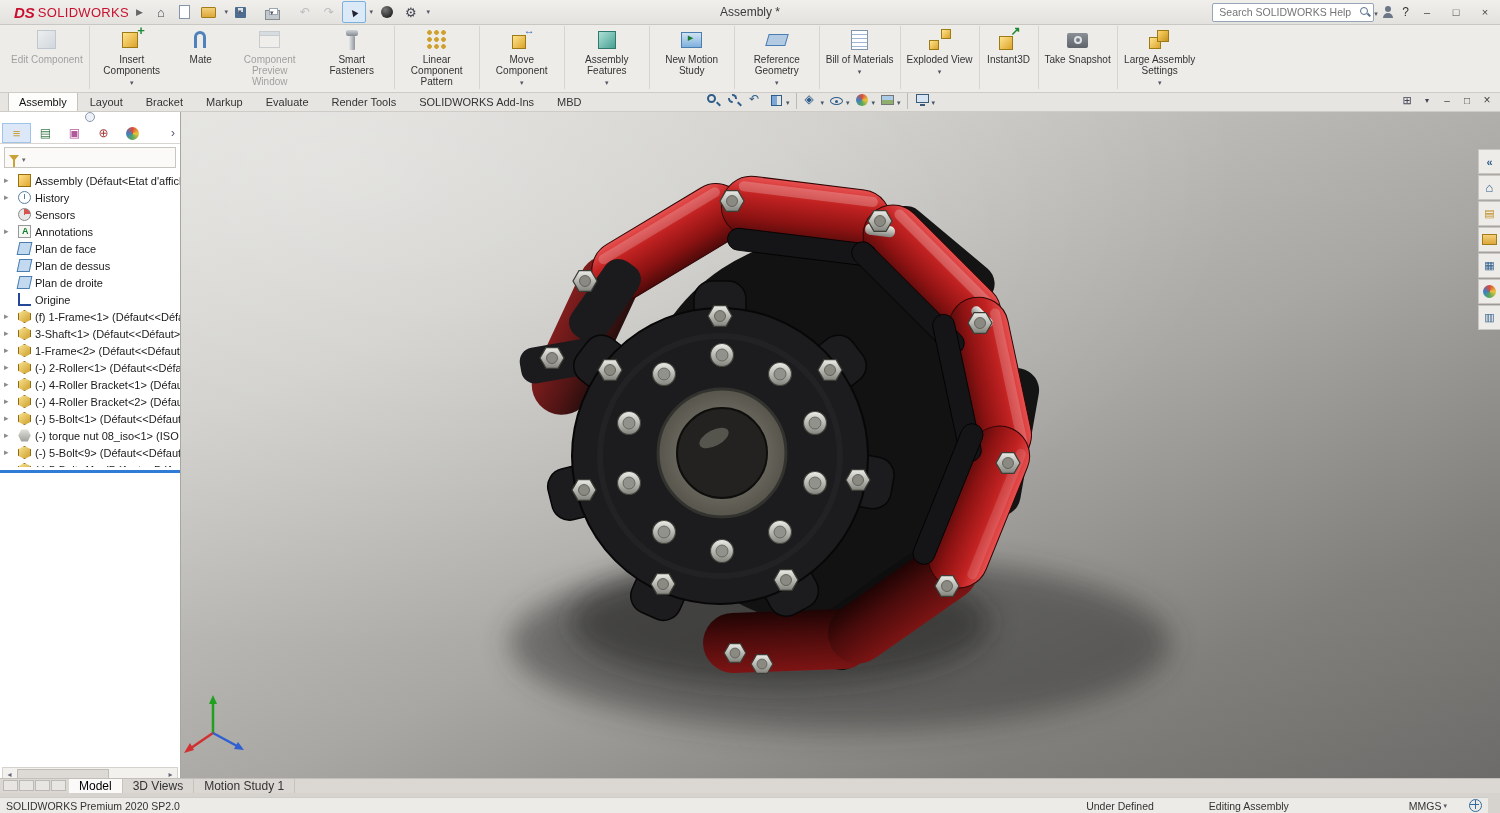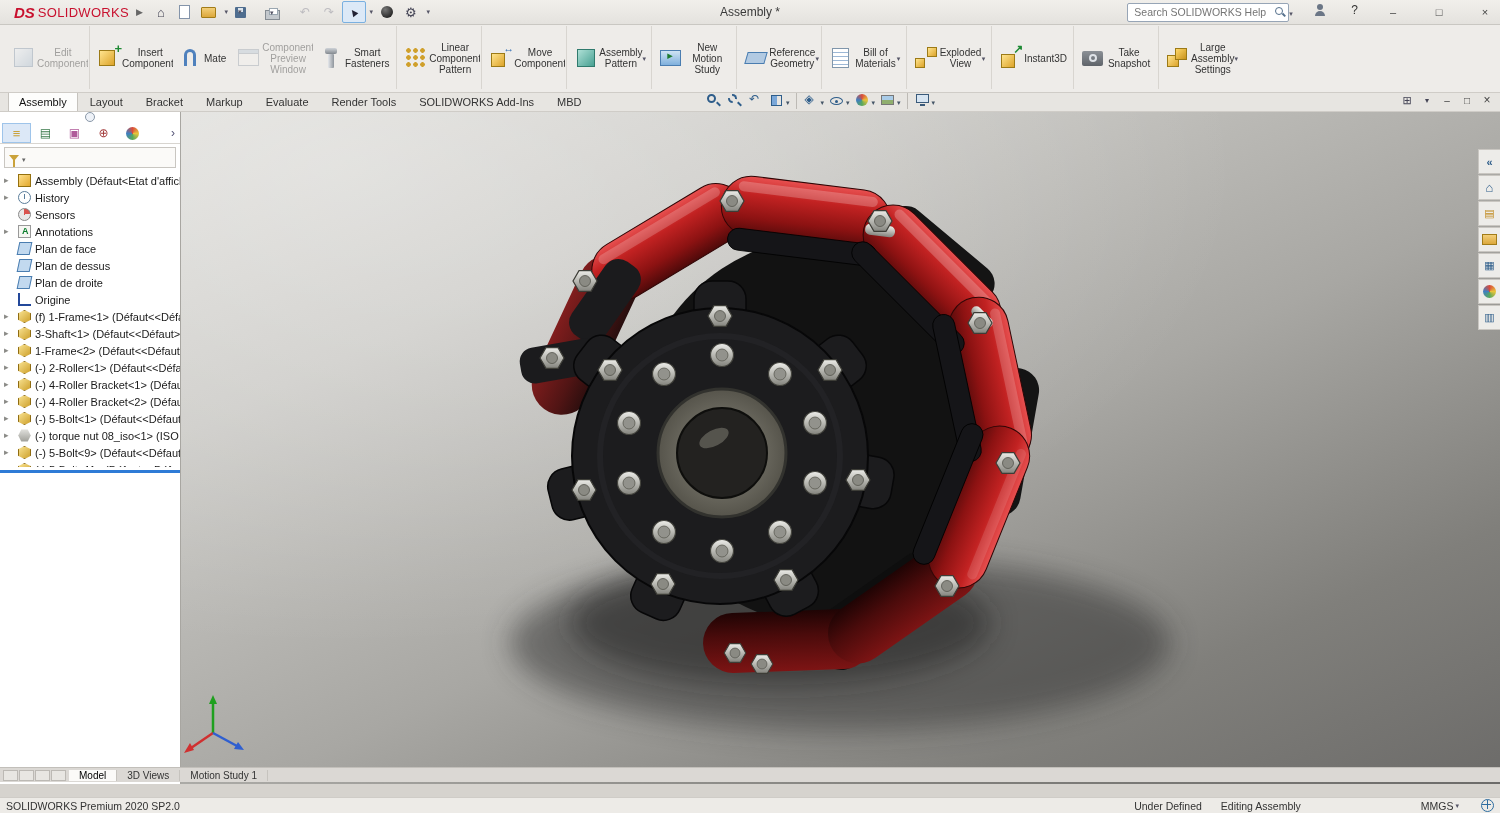--- a/index.html
+++ b/index.html
@@ -26,38 +26,38 @@
   [data-icon="save-icon"]::after{content:"";position:absolute;left:8px;top:10px;width:5px;height:4px;background:#dce4ec}
   [data-icon="print-icon"]::before{content:"";width:13px;height:8px;background:#c3c8cd;border:1px solid #858c93;display:block;margin-top:5px}
   [data-icon="print-icon"]::after{content:"";position:absolute;left:7px;top:3px;width:7px;height:5px;background:#fff;border:1px solid #9aa6b0}
   [data-icon="undo-icon"]::before{content:"↶";font-size:12px;color:#778}
   [data-icon="redo-icon"]::before{content:"↷";font-size:12px;color:#778}
   [data-icon="select-icon"]::before{content:"▲";display:block;transform:rotate(-38deg);font-size:11px;color:#223}
   [data-icon="rebuild-icon"]::before{content:"";width:12px;height:12px;border-radius:50%;
     background:radial-gradient(circle at 35% 30%,#777,#0c0c0c);display:block}
   [data-icon="options-icon"]::before{content:"⚙";font-size:13px;color:#445}
   .doc-title{position:absolute;left:50%;transform:translateX(-50%);top:5px;font-size:12px;color:#3a3a3a}
-  .tb-right{margin-left:auto;display:flex;gap:24px}
+  .tb-right{margin-left:auto;display:flex;align-items:center;gap:7px}
   .search{display:flex;align-items:center;border:1px solid #97a5b6;background:#fff;height:17px;
           width:152px;border-radius:2px;padding:0 4px;gap:3px}
   .search input{border:none;outline:none;flex:1;font-size:10.5px;color:#444;background:transparent;
                 font-family:"Liberation Sans",sans-serif}
   .mag{position:relative;width:12px;height:12px;flex:none}
   .mag::before{content:"";position:absolute;left:1px;top:1px;width:6px;height:6px;border:1.5px solid #55708c;border-radius:50%}
   .mag::after{content:"";position:absolute;left:8px;top:8px;width:4px;height:1.5px;background:#55708c;transform:rotate(45deg)}
   .sdrop::after{content:"▾";font-size:7px;color:#556}
   .person{width:14px;height:15px;position:relative}
   .person::before{content:"";position:absolute;left:4px;top:1px;width:6px;height:6px;border-radius:50%;background:#6b7686}
   .person::after{content:"";position:absolute;left:2px;top:8px;width:10px;height:5px;border-radius:5px 5px 0 0;background:#6b7686}
   .helpq{font-size:12px;color:#333}
   .winbtn{width:22px;height:18px;display:flex;align-items:center;justify-content:center;font-size:11px;color:#444}
   
   .ribbon{position:absolute;top:24px;left:0;right:0;height:66px;background:#eeece9;
           border-bottom:1px solid #cfccc7;display:flex;align-items:stretch;padding:2px 4px 0 6px;z-index:8}
-  .rbtn{display:flex;flex-direction:row;align-items:center;min-width:46px;max-width:72px;
+  .rbtn{display:flex;flex-direction:column;align-items:center;min-width:46px;max-width:72px;
         height:62px;padding:1px 5px 0;font-size:10px;line-height:11px;text-align:center;color:#333;
         position:relative;overflow:hidden}
   .rbtn.sep{border-left:1px solid #d8d5d0;margin-left:1px;padding-left:6px}
   .rbtn.disabled{opacity:.42}
   .rbtn .drop{display:none}
   .rbtn.has-drop .drop{display:block}
   .rbtn .drop::after{content:"▾";font-size:7px;color:#556}
   .ricon{width:26px;height:24px;margin:1px 0 2px;position:relative;flex:none}
   .ricon::before,.ricon::after{position:absolute;box-sizing:border-box}
   [data-icon="edit-component-icon"]::before{content:"";left:3px;top:2px;width:19px;height:19px;
@@ -198,30 +198,30 @@
   [data-icon="taskpane-collapse-icon"]::before{content:"«";color:#2e5d8a;font-weight:bold}
   [data-icon="sw-resources-icon"]::before{content:"⌂";color:#2e5d8a;font-size:13px}
   [data-icon="design-library-icon"]::before{content:"▤";color:#c08a1e}
   [data-icon="file-explorer-icon"]::before{content:"";width:13px;height:9px;display:block;
     background:linear-gradient(#f3cf7a,#dca83c);border:1px solid #a27c18}
   [data-icon="view-palette-icon"]::before{content:"▦";color:#2e5d8a}
   [data-icon="appearances-icon"]::before{content:"";width:13px;height:13px;border-radius:50%;display:block;
     background:conic-gradient(#d94b3c,#e8c33a,#57a85c,#3f7fc1,#d94b3c)}
   [data-icon="custom-props-icon"]::before{content:"▥";color:#2e5d8a}
   
-  .bottombar{position:absolute;left:0;right:0;bottom:31px;height:14px;background:#dbd8d4;
-    border-top:1px solid #c2bfba;display:flex;align-items:center;font-size:10px;z-index:7}
+  .bottombar{position:absolute;left:0;right:0;bottom:20px;height:14px;background:#dbd8d4;
+    border-top:1px solid #c2bfba;display:flex;align-items:flex-start;font-size:12px;z-index:7}
   .bnav{display:flex;align-items:center;gap:1px;padding:1px 3px}
   .bnav span{width:13px;height:9px;background:#e8e6e2;border:1px solid #bcb9b4;display:block}
   .btab{padding:0 10px;display:flex;align-items:center;color:#333;border-right:1px solid #c6c3be}
   .btab.active{background:#fbfaf8;color:#000}
-  .statusbar{position:absolute;left:0;right:0;bottom:0;height:15px;background:#edebe7;
+  .statusbar{position:absolute;left:0;right:12px;bottom:0;height:15px;background:#edebe7;
     border-top:1px solid #cfccc7;display:flex;align-items:center;font-size:10.5px;color:#333;padding:0 6px;z-index:7}
   .sb-left{flex:1}
-  .sb-item{margin-right:19px}
+  .sb-item{margin-right:55px}
   .sb-units{margin-right:6px;display:flex;align-items:center;gap:2px}
   .sb-units::after{content:"▾";font-size:7px;color:#556}
   .globe{width:11px;height:11px;border-radius:50%;border:1px solid #2e6da0;position:relative;margin-left:16px}
   .globe::before{content:"";position:absolute;left:4.5px;top:0;width:1px;height:9px;background:#2e6da0}
   .globe::after{content:"";position:absolute;left:0;top:4px;width:9px;height:1px;background:#2e6da0}
 </style>
 </head>
 <body>
 
 <div class="titlebar">
@@ -307,21 +307,21 @@
 
     <div class="rbtn sep has-drop">
       <span class="ricon" data-icon="move-component-icon"></span>
       <span>Move Component</span>
       <span class="drop"></span>
     </div>
 
 
     <div class="rbtn sep has-drop">
       <span class="ricon" data-icon="assembly-features-icon"></span>
-      <span>Assembly Pattern</span>
+      <span>Assembly Features</span>
       <span class="drop"></span>
     </div>
 
     <div class="rbtn sep">
       <span class="ricon" data-icon="new-motion-study-icon"></span>
       <span>New Motion Study</span>
 
     </div>
 
     <div class="rbtn sep has-drop">

